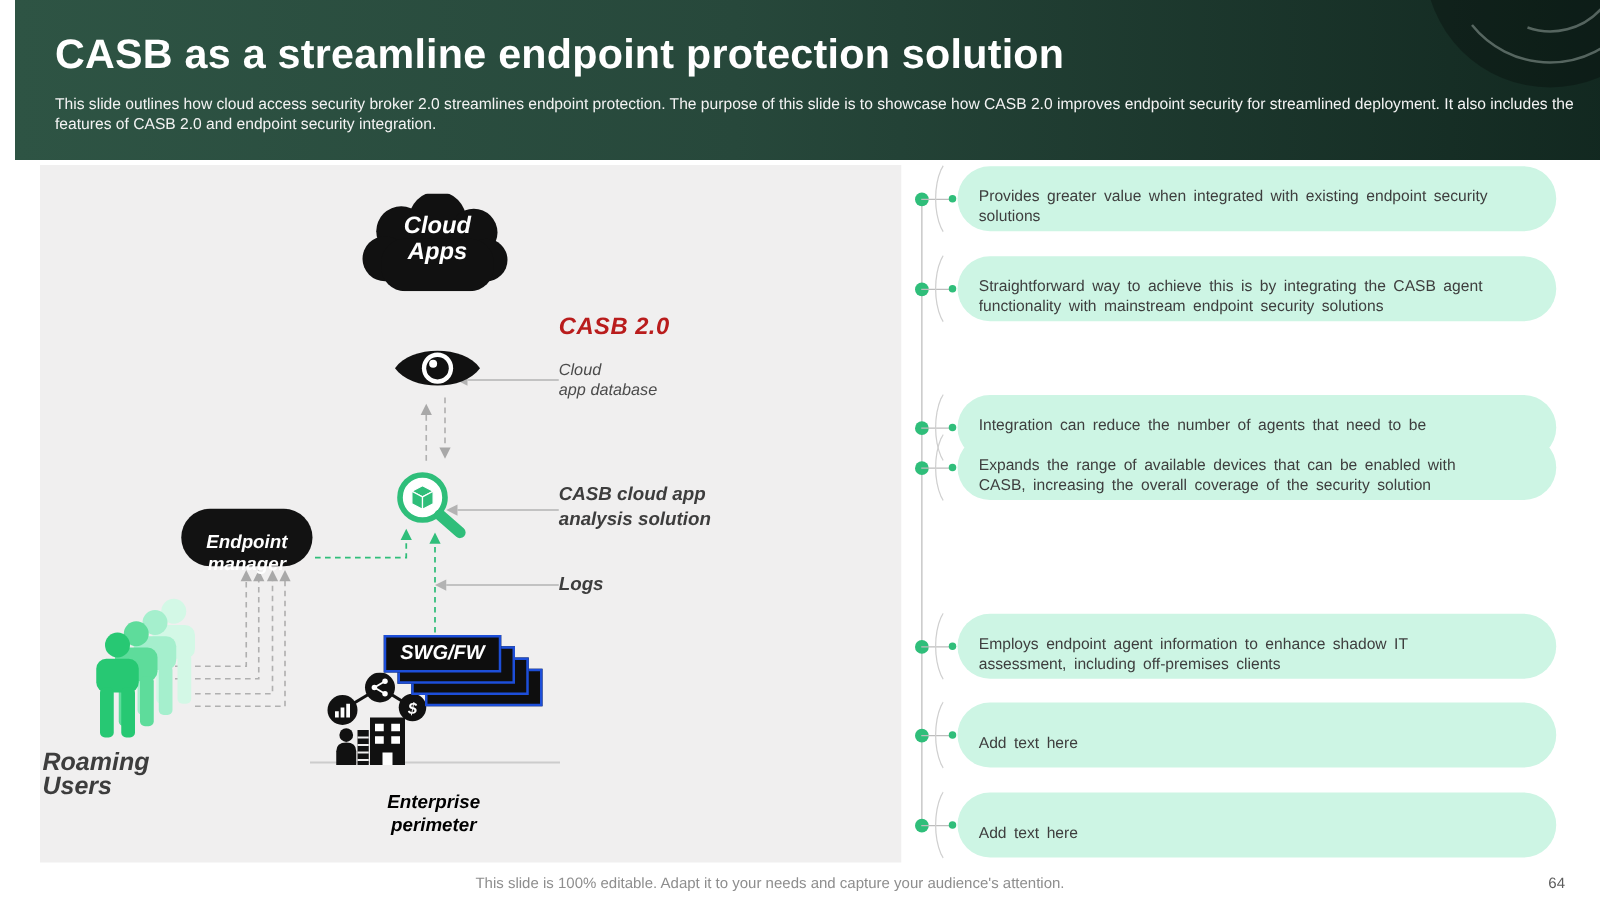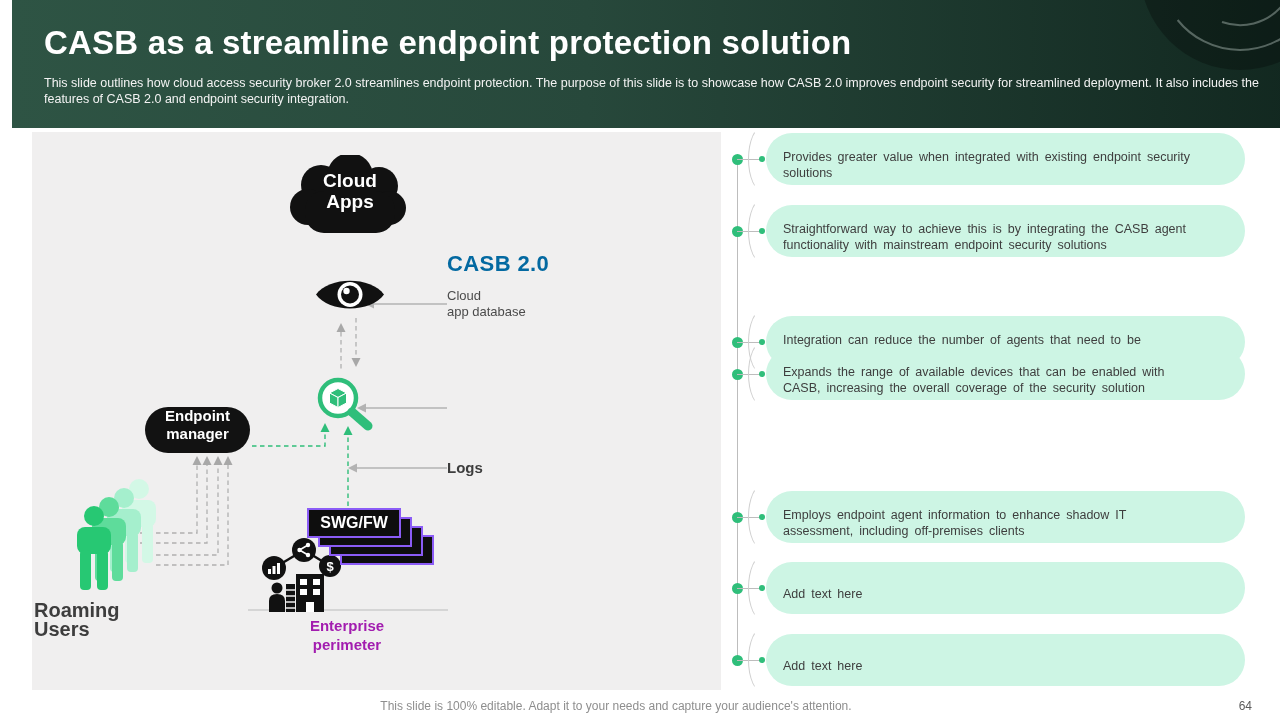--- a/index.html
+++ b/index.html
@@ -9,51 +9,51 @@
   .slide { position:relative; width:1280px; height:720px; background:#ffffff; overflow:hidden; }
 
   
   .header { position:absolute; left:12px; top:0; width:1280px; height:128px;
             background:linear-gradient(90deg,#2e5444 0%, #27483b 45%, #122820 100%);padding-left:20px; }
   .title { position:absolute; left:32px; top:24px; font-size:33px; font-weight:bold; color:#ffffff; letter-spacing:.2px; }
   .subtitle { position:absolute; left:32px; top:76px; width:1216px; font-size:12.5px; line-height:15.5px; color:#f3f3f3; }
   .corner-deco { position:absolute; right:0; top:0; }
 
   
-  .panel { position:absolute; left:32px; top:132px; width:689px; height:558px; background:#f0efef; }
+  .panel { position:absolute; left:32px; top:132px; width:689px; height:558px; background:#f0efef;font-style:italic; }
   .panel > * { position:absolute; }
   .connectors { left:0; top:0; }
 
   .cloud-box { left:255px; top:23px; width:126px; height:78px; }
   .cloud-box svg { position:absolute; left:0; top:0; }
   .cloud-label { position:absolute; left:0; top:15px; width:126px; text-align:center;
                  color:#ffffff; font-weight:bold; font-size:19px; line-height:21px; }
 
   .eye-box { left:283px; top:141px; width:70px; height:43px; }
   .mag-box { left:283px; top:243px; width:62px; height:60px; }
 
-  .casb-heading { left:415px; top:119px; font-size:22px; font-weight:bold; color:#0369a1; letter-spacing:.4px; }
+  .casb-heading { left:415px; top:119px; font-size:19px; font-weight:bold; color:#b91c1c; letter-spacing:.4px; }
   .cloud-db { left:415px; top:156px; font-size:13px; color:#4b4b4b; line-height:16px; }
   .analysis { left:415px; top:254px; font-size:15px; font-weight:bold; color:#3d3d3d; line-height:20px; }
   .logs { left:415px; top:327px; font-size:15px; font-weight:bold; color:#3d3d3d; }
 
   .endpoint-pill { left:113px; top:275px; width:105px; height:46px; background:#121212; border-radius:23px;
                    color:#ffffff; font-weight:bold; font-size:15px; line-height:17.5px;
-                   text-align:center; padding-top:0; z-index:5; }
-
-  .swg-rect { width:94px; height:30px; background:#0e0e0e; border:2px solid #8b5cf6; }
+                   text-align:center; padding-top:18px; z-index:5; }
+
+  .swg-rect { width:94px; height:30px; background:#0e0e0e; border:2px solid #1d4ed8; }
   .swg-1 { left:275px; top:376px; z-index:9; color:#ffffff; font-weight:bold; font-size:16px;
            text-align:center; line-height:26px; }
   .swg-2 { left:286px; top:385px; z-index:8; }
   .swg-3 { left:297px; top:394px; z-index:7; }
   .swg-4 { left:308px; top:403px; z-index:6; }
 
   .enterprise-box { left:228px; top:406px; width:84px; height:74px; z-index:4; }
-  .enterprise-label { left:255px; top:484px; width:120px; text-align:center;
-                      font-size:15px; font-weight:bold; color:#a21caf; line-height:19px; }
+  .enterprise-label { left:255px; top:500px; width:120px; text-align:center;
+                      font-size:15px; font-weight:bold; color:#000000; line-height:19px; }
 
   .roaming-box { left:28px; top:344px; width:116px; height:116px; }
   .roaming-label { left:2px; top:469px; width:100px; 
                    font-size:20px; font-weight:bold; color:#3d3d3d; line-height:19px; }
 
   
   .timeline-line { position:absolute; left:736.5px; top:159px; width:1px; height:501px; background:#bdbdbd; }
   .brow { position:absolute; left:731px; width:514px; height:52px; }
   .brow.r1 { top:133px; } .brow.r2 { top:205px; } .brow.r3 { top:276px;margin-top:40px; } .brow.r4 { top:348px; }
   .brow.r5 { top:419px; } .brow.r6 { top:491px; } .brow.r7 { top:562px; } .brow.r8 { top:634px; }
@@ -161,20 +161,24 @@
           <polygon points="14.5,18 23,22.5 23,32.5 14.5,28"></polygon>
           <polygon points="31.5,18 23,22.5 23,32.5 31.5,28"></polygon>
         </g>
       </svg>
     </div>
 
     <div class="casb-heading">CASB 2.0</div>
     <div class="cloud-db">
       <div>Cloud</div>
       <div>app database</div>
+    </div>
+    <div class="analysis">
+      <div>CASB cloud app</div>
+      <div>analysis solution</div>
     </div>
     <div class="logs">Logs</div>
 
     <div class="endpoint-pill">
       <div>Endpoint</div>
       <div>manager</div>
     </div>
 
     <div class="swg-rect swg-4"></div>
     <div class="swg-rect swg-3"></div>

